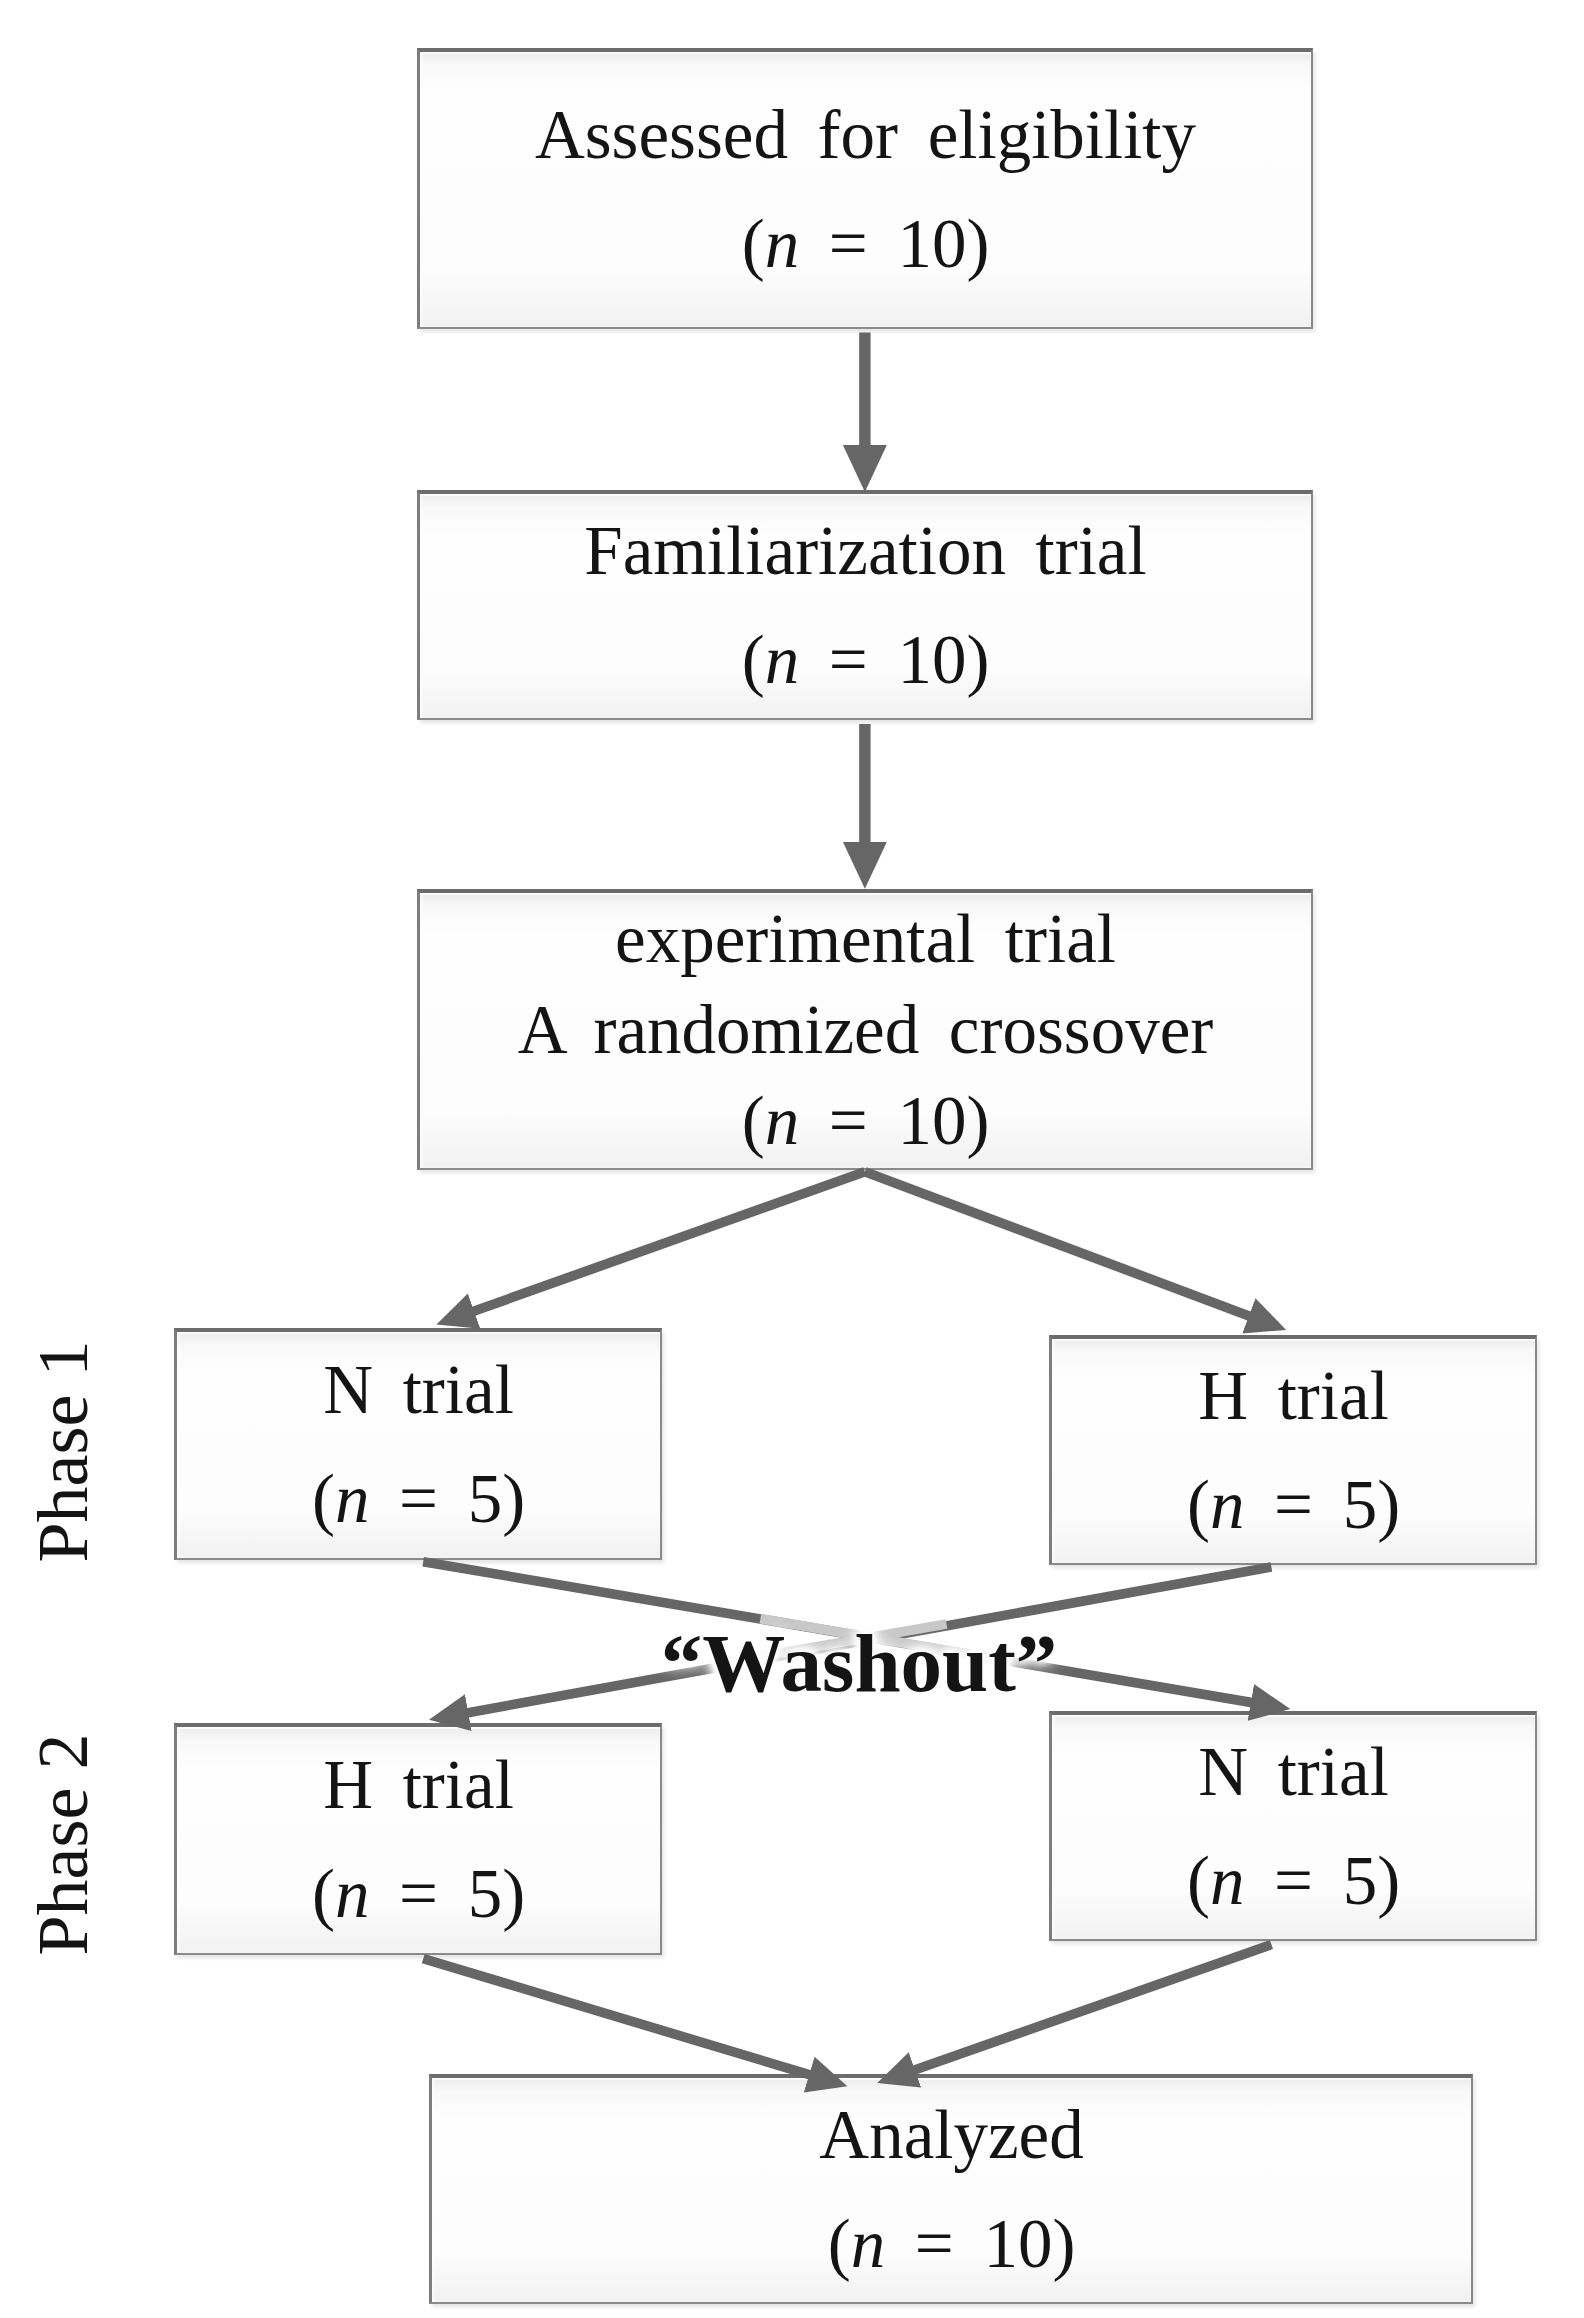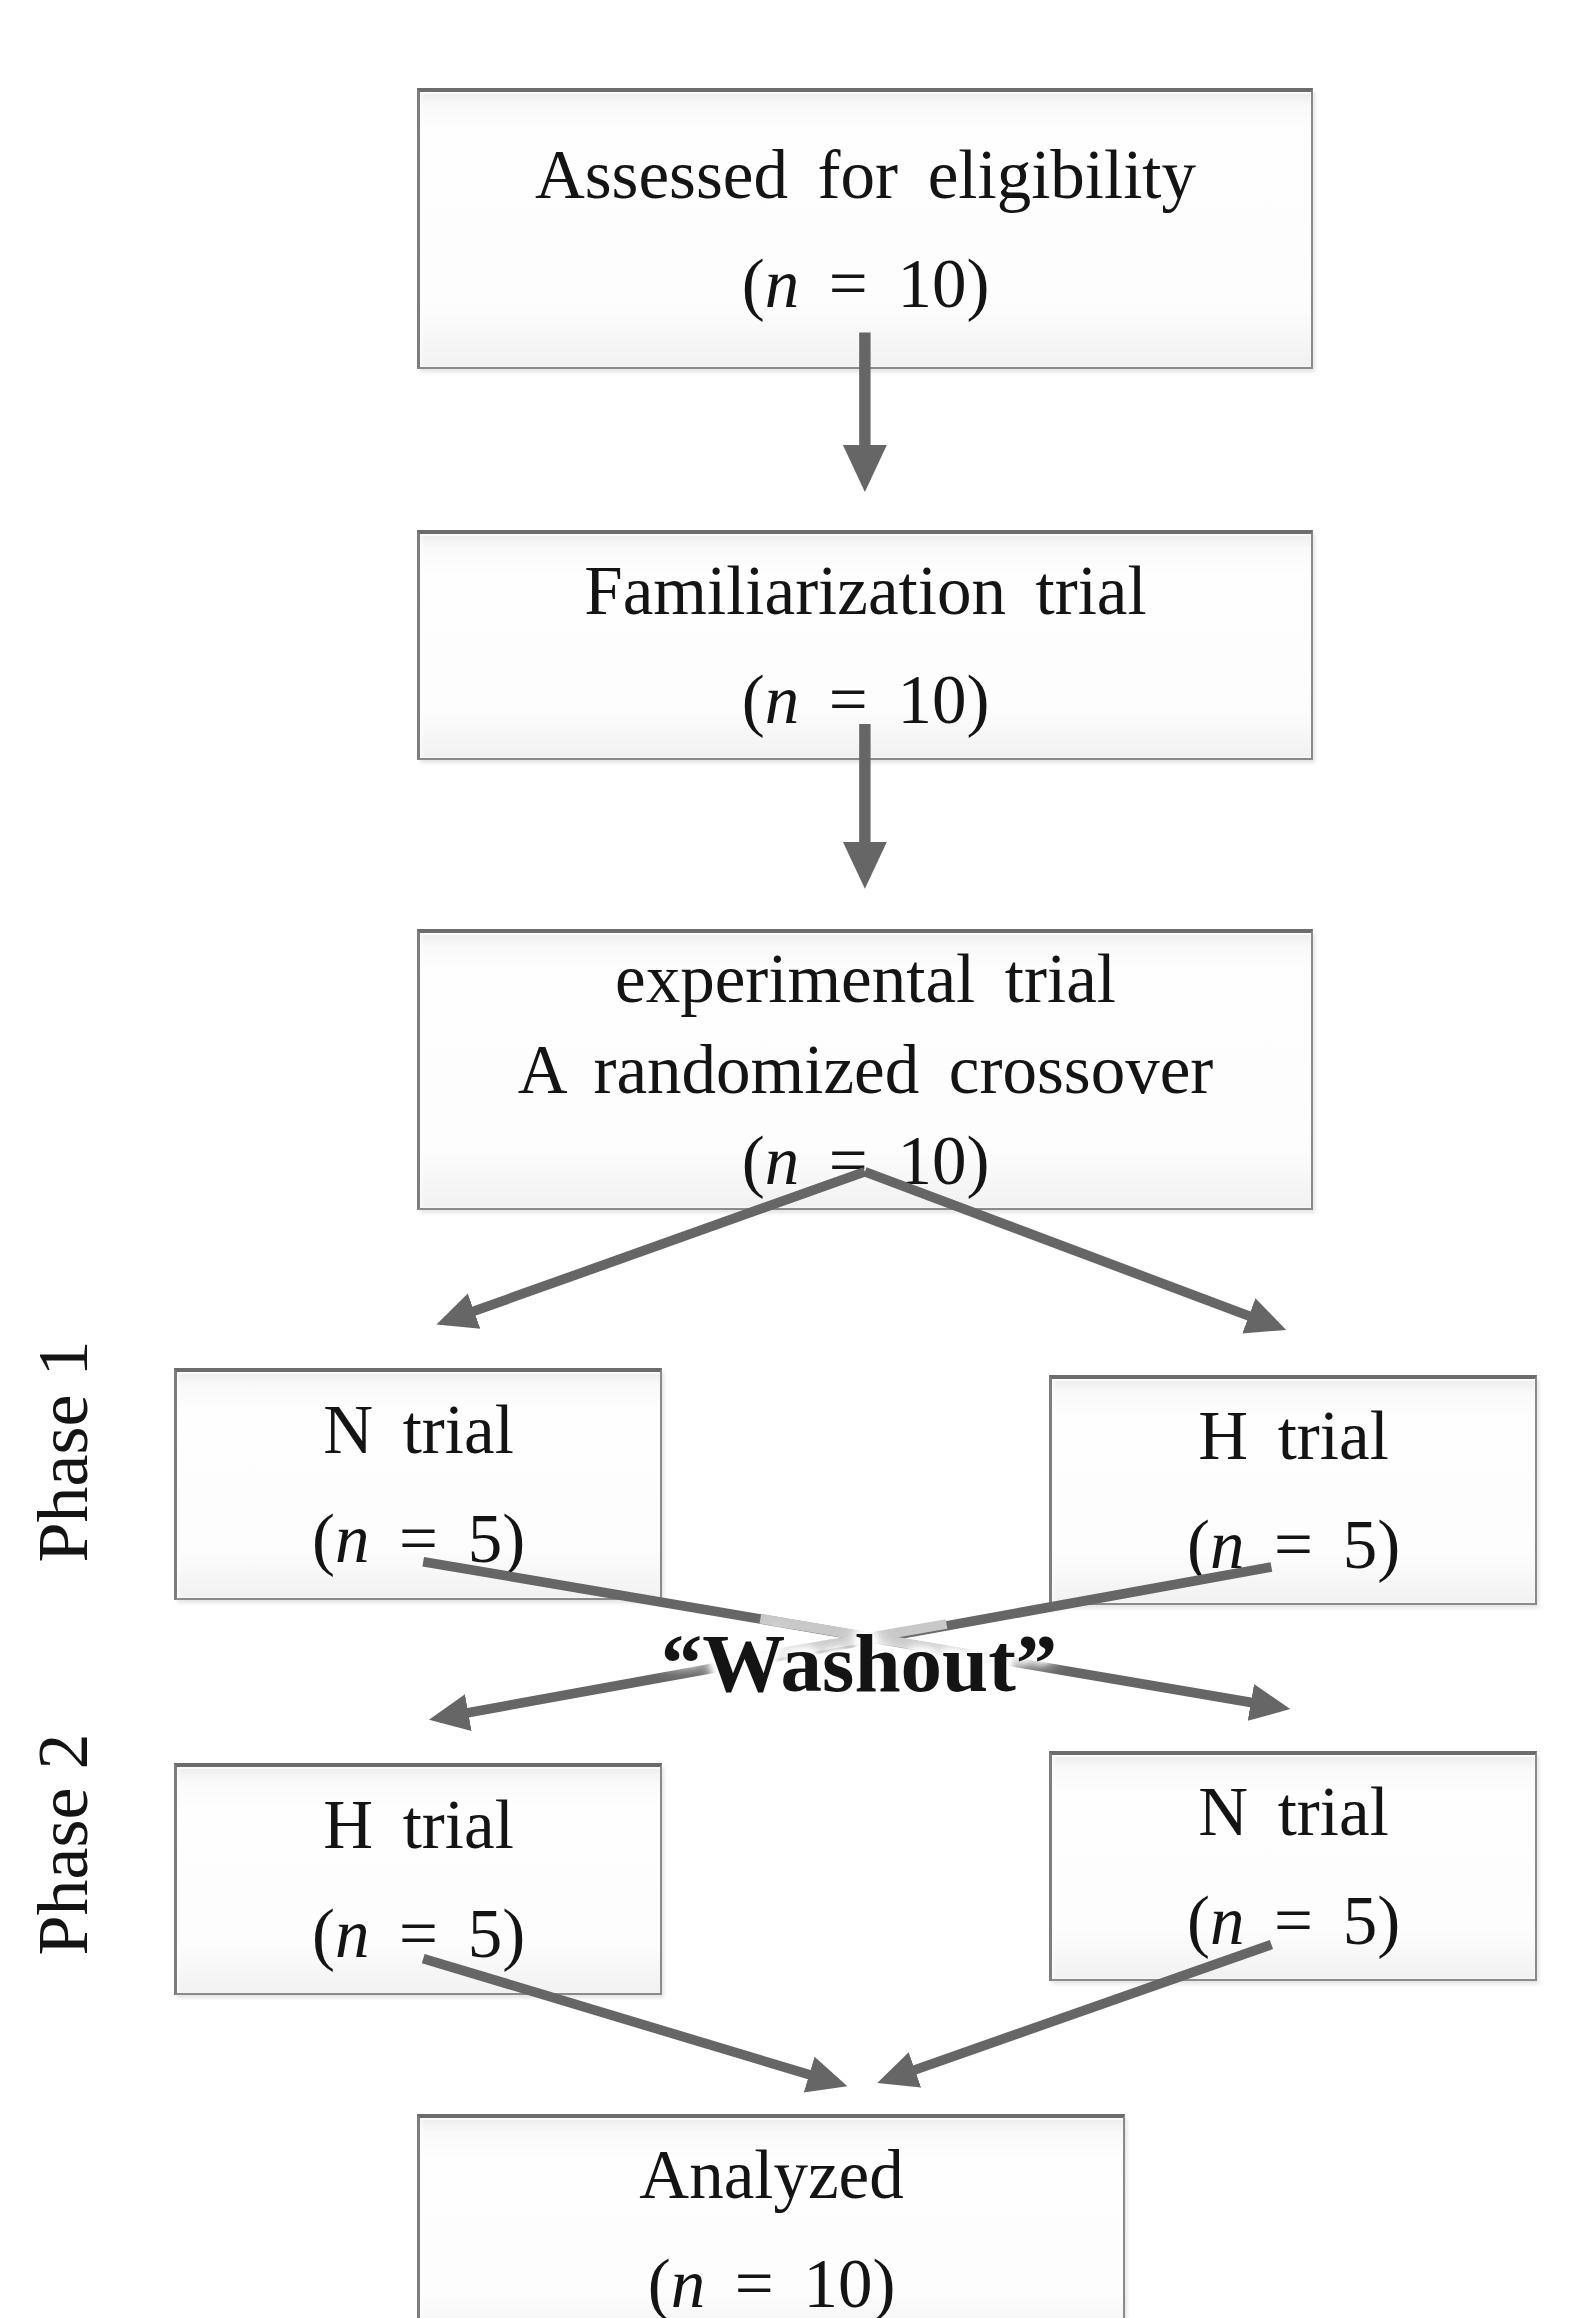--- a/index.html
+++ b/index.html
@@ -6,21 +6,21 @@
   .canvas{
     position:relative;width:1584px;height:2319px;background:#ffffff;
     font-family:"Liberation Serif","DejaVu Serif",serif;color:#141414;overflow:hidden;
   }
   .box{
     position:absolute;box-sizing:border-box;
     border:2.6px solid #8a8a8a;border-top:4.4px solid #6c6c6c;border-left:3.5px solid #7d7d7d;
     background:linear-gradient(180deg,#ececec 0px,#f9f9f9 14px,#fefefe 40px,#fdfdfd 78%,#f1f1f1 100%);
     box-shadow:2.6px 3.5px 3.5px rgba(0,0,0,0.10), inset 0 1.8px 0 #fdfdfd, inset 1.8px 0 3.5px rgba(255,255,255,0.85);
     display:flex;flex-direction:column;justify-content:center;
-    text-align:center;z-index:1;margin-top:40px;
+    text-align:center;z-index:1;
   }
   .line{font-size:69px;line-height:109px;word-spacing:0.18em;white-space:nowrap;}
   .tight .line{line-height:91px;}
   .it{font-style:italic;}
   .phase-label{
     position:absolute;width:299px;height:97px;display:flex;align-items:center;justify-content:center;
     font-size:72px;transform:rotate(-90deg);transform-origin:center;white-space:nowrap;z-index:1;
   }
   .washout{
     position:absolute;left:859px;top:1635px;transform:translate(-50%,-50%);
@@ -87,21 +87,21 @@
   <div class="box" style="left:174px;top:1723px;width:488px;height:232px;">
     <div class="line">H trial</div>
     <div class="line"><span>(</span><span class="it">n</span><span> = 5)</span></div>
   </div>
 
   <div class="box" style="left:1049px;top:1711px;width:488px;height:230px;">
     <div class="line">N trial</div>
     <div class="line"><span>(</span><span class="it">n</span><span> = 5)</span></div>
   </div>
 
-  <div class="box" style="left:417px;top:2074px;width:708px;height:230px;">
+  <div class="box" style="left:429px;top:2074px;width:1044px;height:230px;">
     <div class="line">Analyzed</div>
     <div class="line"><span>(</span><span class="it">n</span><span> = 10)</span></div>
   </div>
 
   <div class="phase-label" style="left:-86px;top:1403px;">Phase 1</div>
   <div class="phase-label" style="left:-86px;top:1796px;">Phase 2</div>
 
   <div class="washout">“Washout”</div>
 
 </div>

